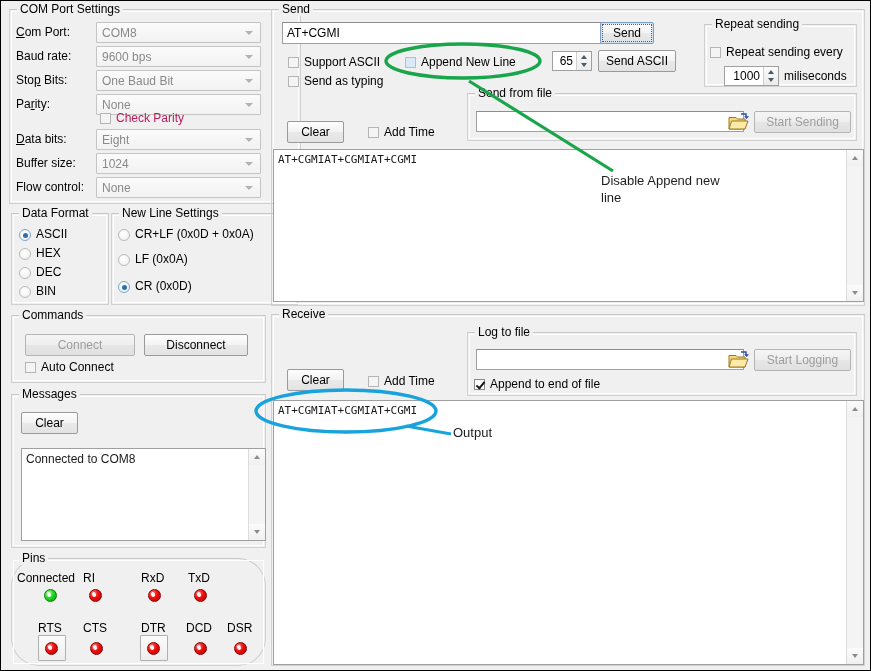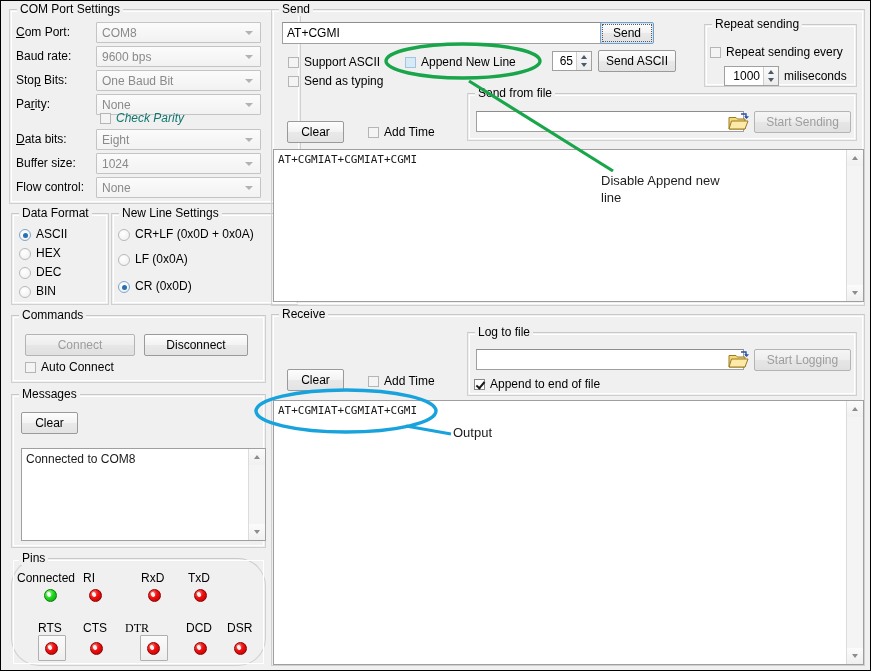--- a/index.html
+++ b/index.html
@@ -140,21 +140,21 @@
     width: 3px; height: 7px;
     border: solid #1a1a1a;
     border-width: 0 2px 2px 0;
     transform: rotate(40deg);
   }
   .cb.tint .box { background: #d9eaf7; border-color: #9fc5e0; }
   .cb .cbl {
     position: absolute; left: 16px; top: 0px;
     font-size: 12px; line-height: 15px; color: #000;
   }
-  .cb.dim .cbl { color: #0f766e; font-style: italic; }
+  .cb.dim .cbl { color: #be185d; }
 
   
   .rb { position: absolute; white-space: nowrap; }
   .rb .ring {
     position: absolute; left: 0; top: 2px;
     width: 12px; height: 12px;
     border-radius: 50%;
     border: 1px solid #b9b9b9;
     background: radial-gradient(circle at 40% 35%, #ffffff, #ededed);
     box-sizing: border-box;
@@ -456,21 +456,21 @@
   <div class="lbl" style="left:187px; top:570px;">TxD</div>
   <div class="led red" style="left:193px; top:588px;"></div>
 
   <div class="lbl" style="left:37px; top:620px;">RTS</div>
   <div class="ledbtn" style="left:37px; top:634px; width:28px; height:26px;"></div>
   <div class="led red" style="left:44px; top:641px;"></div>
 
   <div class="lbl" style="left:82px; top:620px;">CTS</div>
   <div class="led red" style="left:89px; top:641px;"></div>
 
-  <div class="lbl" style="left:124px; top:620px;font-family:Liberation Serif, serif;">DTR</div>
+  <div class="lbl" style="left:140px; top:620px;">DTR</div>
   <div class="ledbtn" style="left:139px; top:634px; width:28px; height:26px;"></div>
   <div class="led red" style="left:146px; top:641px;"></div>
 
   <div class="lbl" style="left:185px; top:620px;">DCD</div>
   <div class="led red" style="left:193px; top:641px;"></div>
 
   <div class="lbl" style="left:226px; top:620px;">DSR</div>
   <div class="led red" style="left:233px; top:641px;"></div>
 
   <div class="gb" style="left:270px; top:8px; width:594px; height:297px;">

